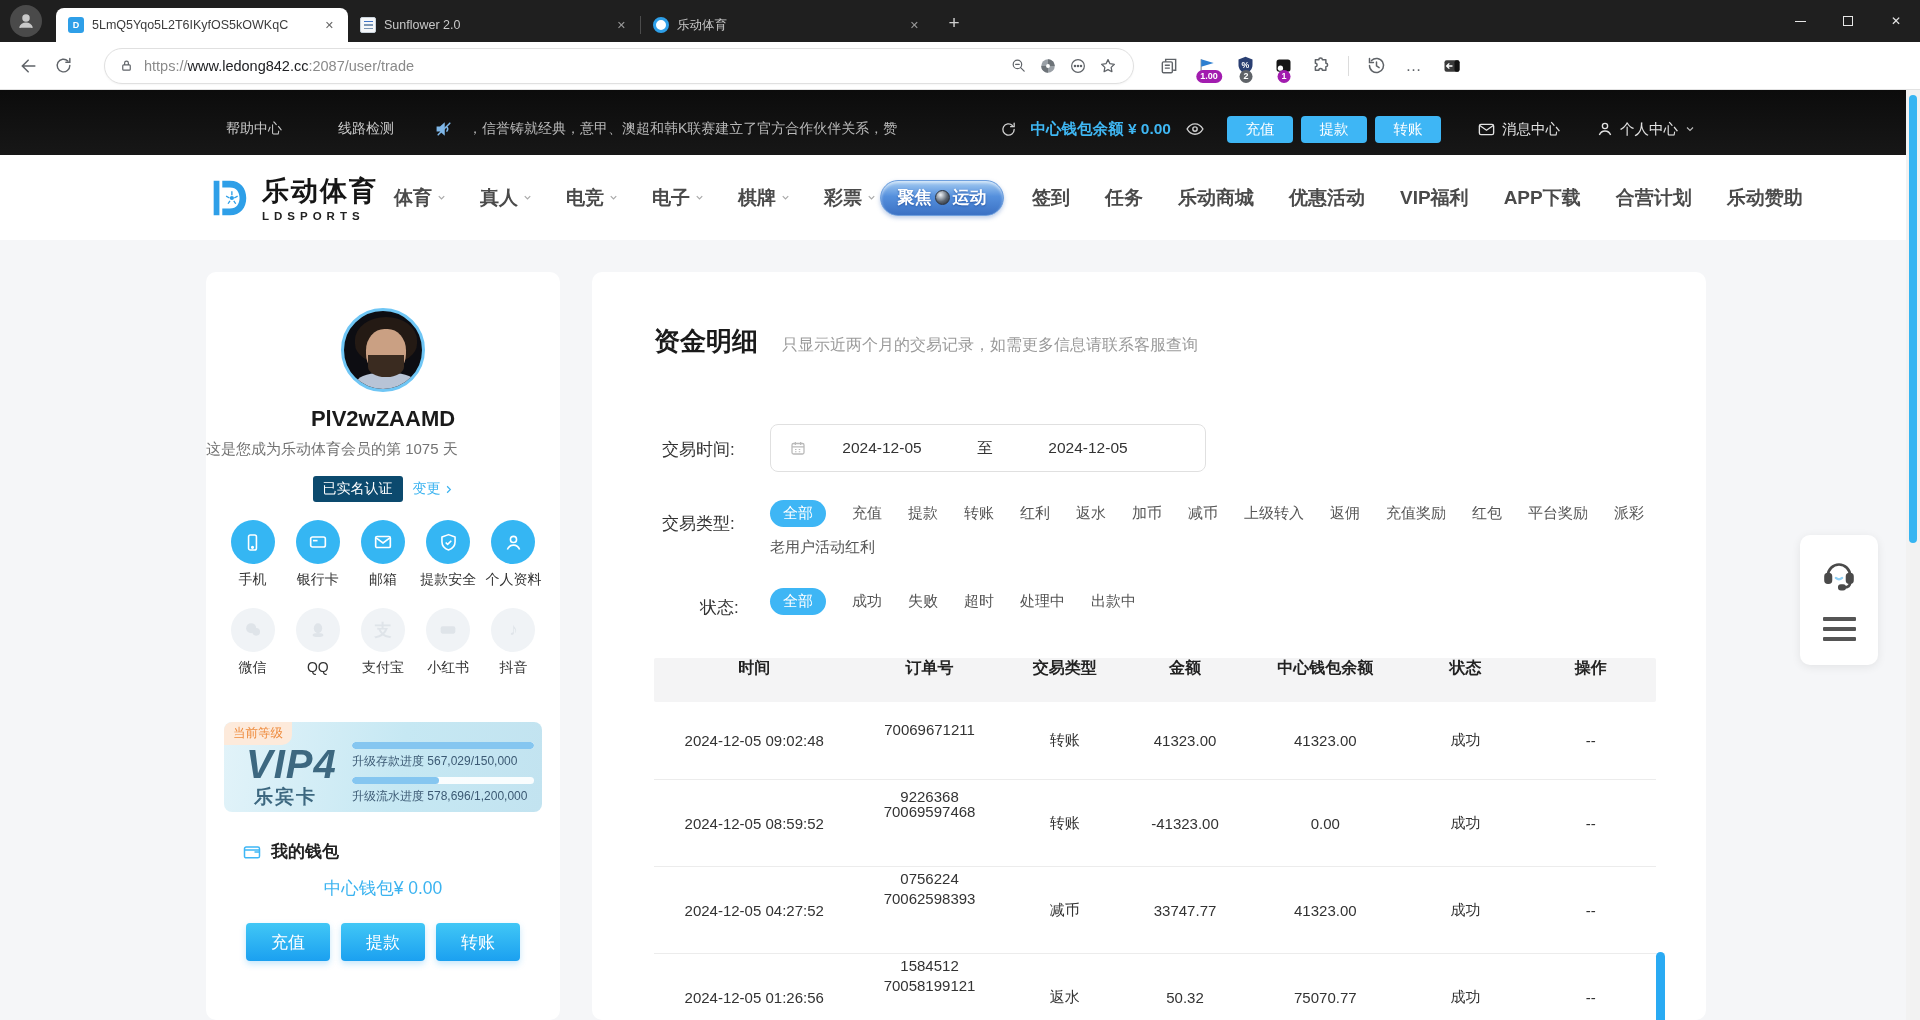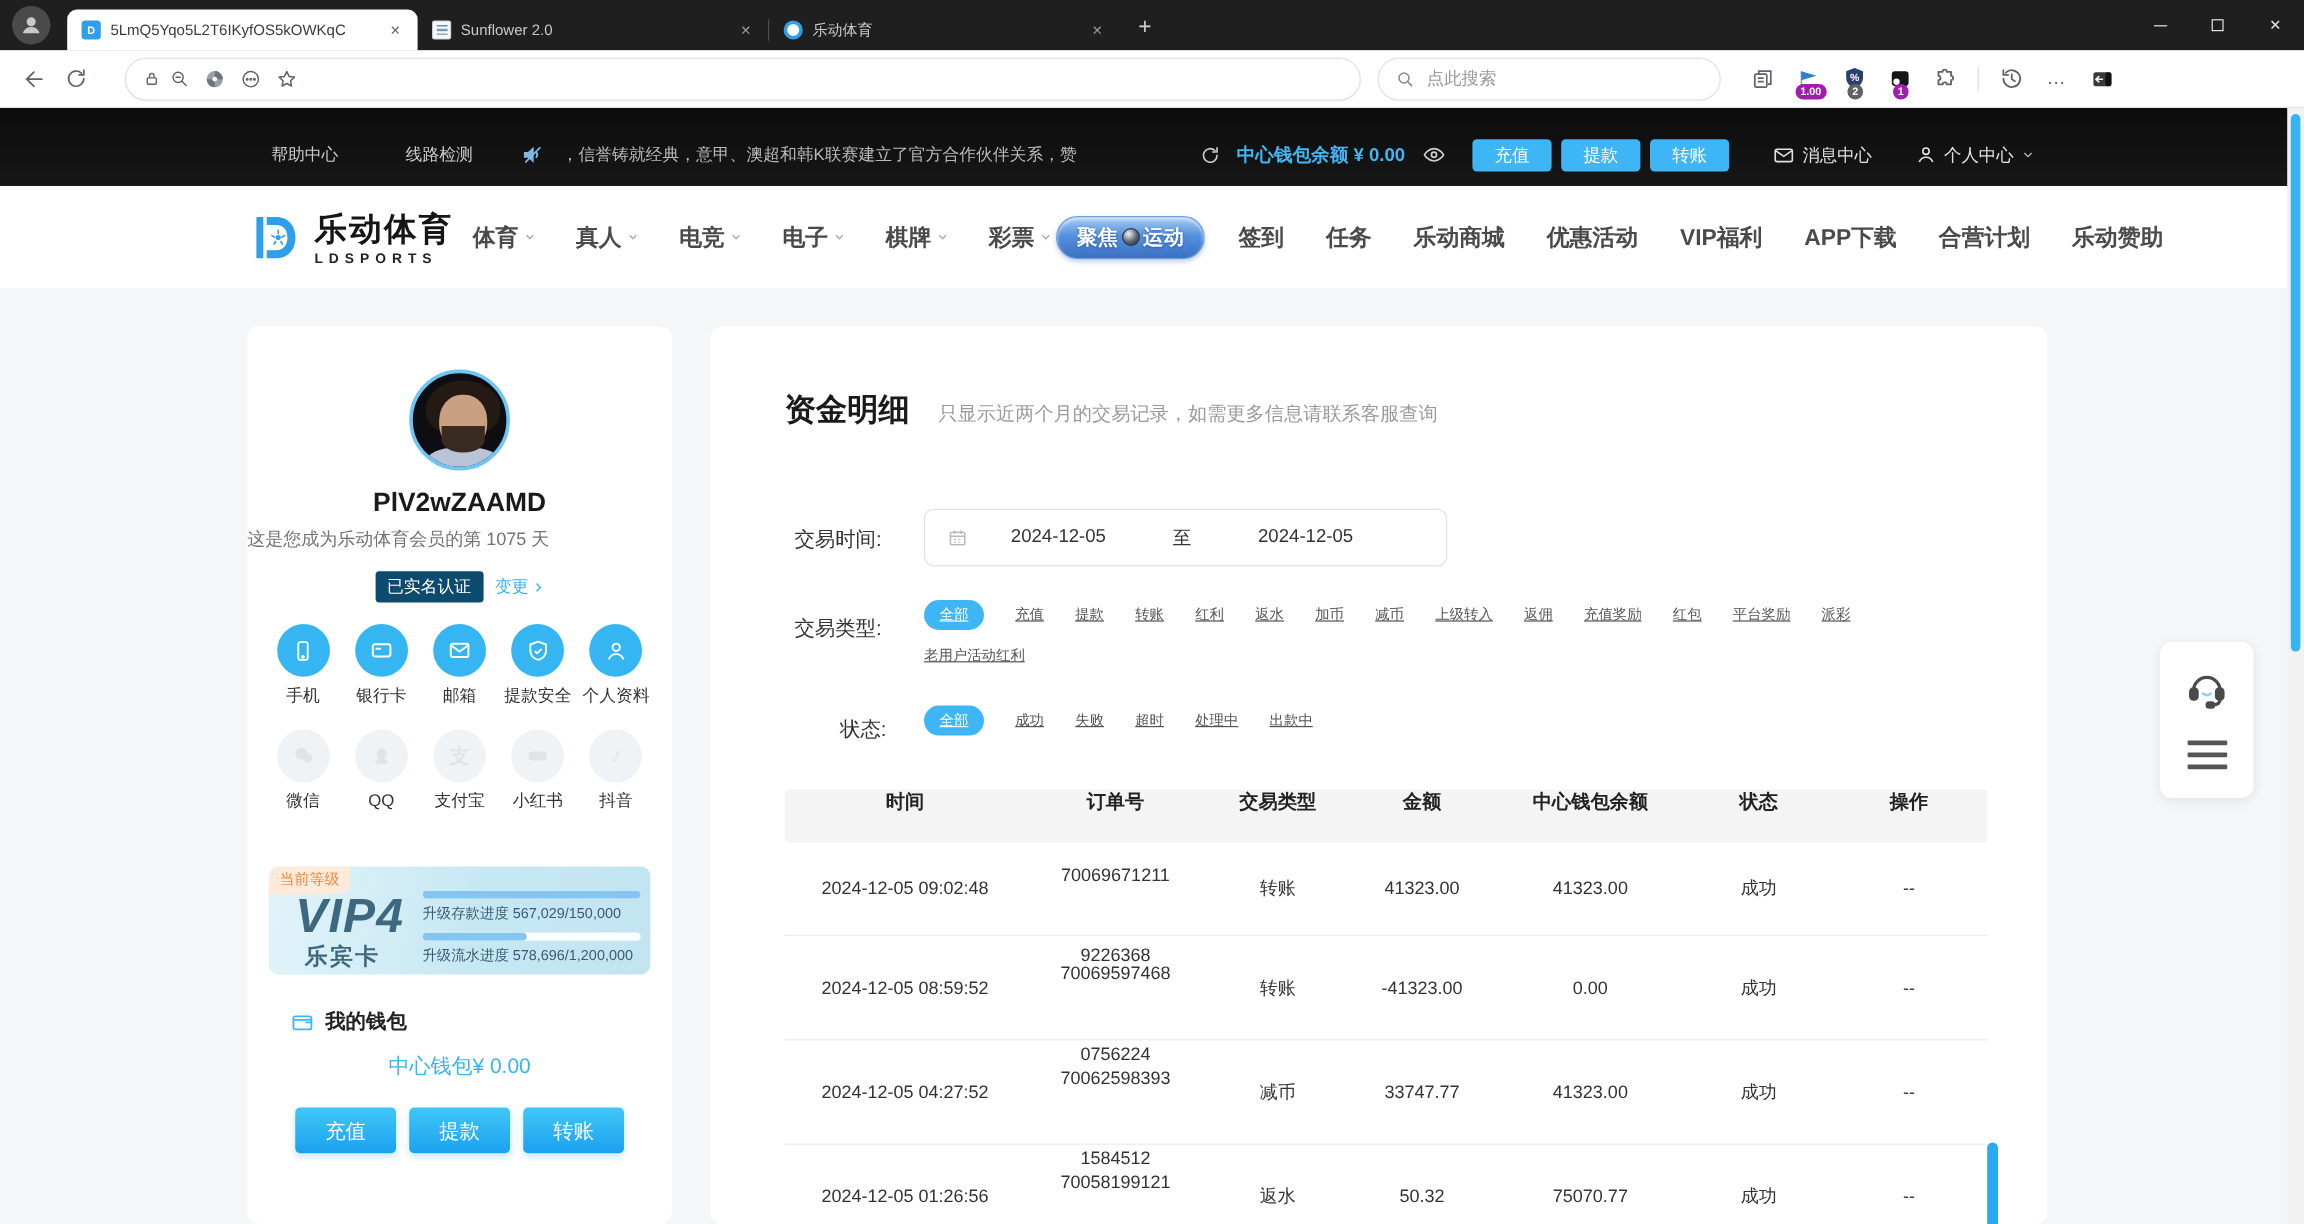--- a/index.html
+++ b/index.html
@@ -111,21 +111,21 @@
   
   .m-titlerow { position:absolute; left:62px; top:52px; display:flex; align-items:baseline; gap:24px; }
   .m-title { font-size:26px; font-weight:bold; color:#1a1a1a; }
   .m-subtitle { font-size:16px; color:#9a9a9a; }
   .f-label { position:absolute; font-size:17px; color:#333; }
   .date-input { position:absolute; left:178px; top:152px; width:436px; height:48px; border:1px solid #e0e0e0; border-radius:8px; display:flex; align-items:center; padding:0 18px; gap:0; }
   .date-input .cal { color:#b9b9b9; display:flex; }
   .date-val { font-size:15.5px; color:#333; width:150px; text-align:center; }
   .date-to { font-size:15.5px; color:#333; width:56px; text-align:center; }
   .chips { position:absolute; left:178px; display:flex; gap:26px; align-items:center; flex-wrap:nowrap; }
-  .chip { font-size:12px; color:#555; white-space:nowrap; padding:4px 0;text-decoration:underline; }
+  .chip { font-size:15px; color:#555; white-space:nowrap; padding:4px 0; }
   .chip.on { background:#3eb6f5; color:#fff; border-radius:999px; padding:4px 13px; }
 
   .table { position:absolute; left:62px; top:386px; width:1002px; }
   .t-head { display:flex; background:#f4f4f5; height:44px; align-items:flex-start; border-radius:2px; }
   .t-head .t-cell { font-size:16px; font-weight:bold; color:#222; }
   .t-row { display:flex; align-items:center; height:87px; border-bottom:1px solid #ececec; }
   .t-row:first-of-type { height:78px; }
   .t-cell { text-align:center; font-size:15px; color:#333; }
   .c1{width:20%;} .c2{width:15%;} .c3{width:12%;} .c4{width:12%;} .c5{width:16%;} .c6{width:12%;} .c7{width:13%;}
   .order div { line-height:23px;margin-top:44px; }
@@ -195,20 +195,21 @@
       <svg width="19" height="19" viewBox="0 0 24 24" fill="none" stroke="currentColor" stroke-width="1.8" stroke-linecap="round">
           <path d="M20 12a8 8 0 1 1-2.5-5.8"></path>
           <path d="M20 3v5h-5"></path>
         </svg>
     </span>
     <div class="urlbar">
       <svg width="15" height="15" viewBox="0 0 24 24" fill="none" stroke="#5f6368" stroke-width="1.9">
           <rect x="6" y="11" width="12" height="8.5" rx="1.5"></rect>
           <path d="M9 11V8a3 3 0 0 1 6 0v3"></path>
         </svg>
+      <span class="url"><span class="u-dim">https://</span><span class="u-dark">www.ledong842.cc</span><span class="u-dim">:2087/user/trade</span></span>
       <span class="url-ic">
           <svg width="17" height="17" viewBox="0 0 24 24" fill="none" stroke="currentColor" stroke-width="1.7" stroke-linecap="round">
             <circle cx="10.5" cy="10.5" r="6"></circle>
             <path d="M15 15l5 5M8 10.5h5"></path>
           </svg>
         </span>
       <span class="url-ic">
           <svg width="18" height="18" viewBox="0 0 24 24">
             <circle cx="12" cy="12" r="9" fill="#9aa0a6"></circle>
             <path d="M12 3a9 9 0 0 1 9 9h-9zM12 21a9 9 0 0 1-9-9h9z" fill="#6d7378"></path>
@@ -221,27 +222,20 @@
             <circle cx="8" cy="12" r="0.9" fill="currentColor"></circle>
             <circle cx="12" cy="12" r="0.9" fill="currentColor"></circle>
             <circle cx="16" cy="12" r="0.9" fill="currentColor"></circle>
           </svg>
         </span>
       <span class="url-ic">
           <svg width="18" height="18" viewBox="0 0 24 24" fill="none" stroke="currentColor" stroke-width="1.7" stroke-linejoin="round">
             <path d="M12 3.5l2.6 5.4 5.9.8-4.3 4.1 1 5.8-5.2-2.8-5.2 2.8 1-5.8L3.5 9.7l5.9-.8z"></path>
           </svg>
         </span>
-    </div>
-    <div class="searchbar">
-      <svg width="16" height="16" viewBox="0 0 24 24" fill="none" stroke="#8a8a8a" stroke-width="1.9" stroke-linecap="round">
-          <circle cx="10.5" cy="10.5" r="6.2"></circle>
-          <path d="M15.2 15.2l4.8 4.8"></path>
-        </svg>
-      <span>点此搜索</span>
     </div>
     <div class="extrow">
       <span class="ext">
           <svg width="20" height="20" viewBox="0 0 24 24" fill="none" stroke="#5f6368" stroke-width="1.7">
             <rect x="4" y="7" width="12" height="13" rx="1.5"></rect>
             <path d="M8 7V4h12v13h-3"></path>
             <path d="M7 11h6M7 14.5h6"></path>
           </svg>
         </span>
       <span class="ext">

